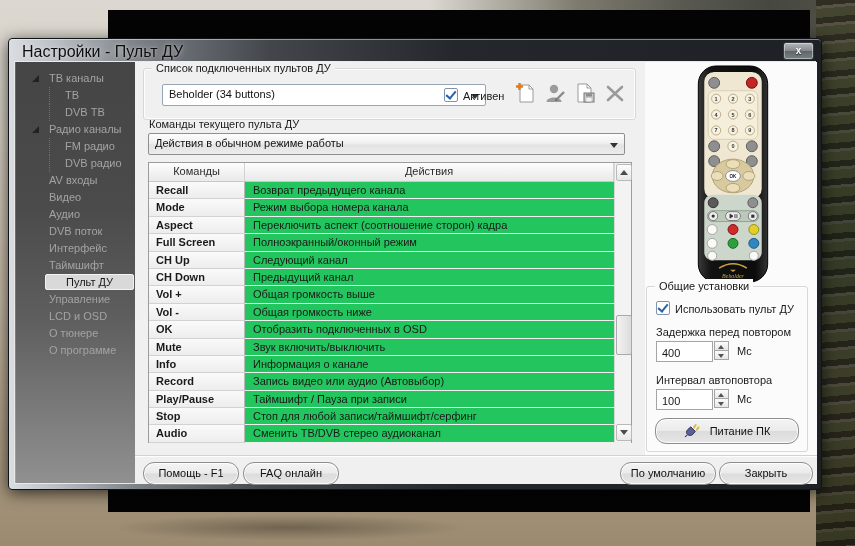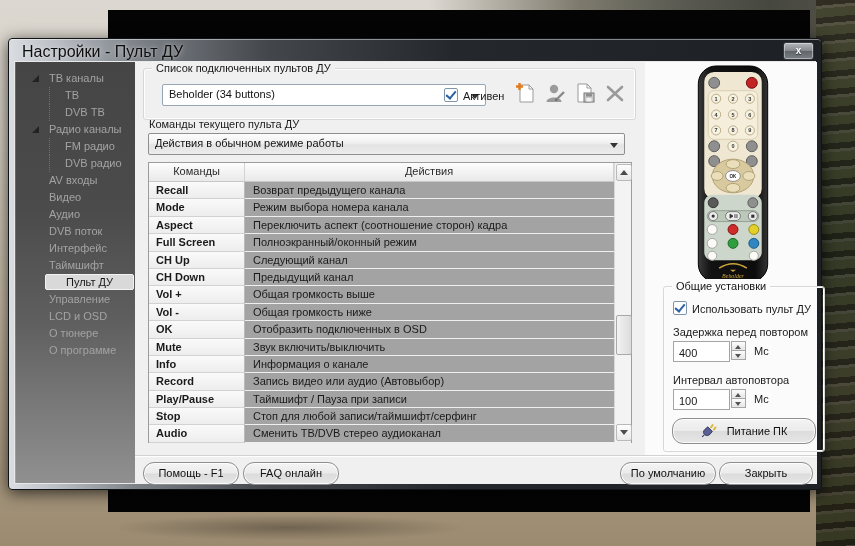--- a/index.html
+++ b/index.html
@@ -83,21 +83,21 @@
     border-bottom:1px solid #c8c8c8;}
   .th{box-sizing:border-box;text-align:center;line-height:17px;color:#2b2b2b;
      border-right:1px solid #d2d2d2;}
   .th.c1{width:96px;}
   .th.c2{flex:1;}
   .tbody{position:relative;}
   .trow{display:flex;height:17.4px;}
   .td-btn{width:96px;box-sizing:border-box;padding-left:7px;font-weight:bold;line-height:17px;
     background:linear-gradient(180deg,#fafafa,#ededed);
     border-right:1px solid #b9b9b9;border-bottom:1px solid #d2d2d2;white-space:nowrap;overflow:hidden;}
-  .td-act{flex:1;box-sizing:border-box;padding-left:8px;line-height:17px;background:#a3a3a3;
+  .td-act{flex:1;box-sizing:border-box;padding-left:8px;line-height:17px;background:#22c55e;
     border-bottom:1px solid #efefef;white-space:nowrap;overflow:hidden;}
 
   .vscroll{position:absolute;top:0;right:0;width:17px;bottom:0;background:#f3f3f3;
     border-left:1px solid #d8d8d8;box-sizing:border-box;}
   .sbtn{position:absolute;left:1px;width:14px;height:15px;border:1px solid #b9b9b9;border-radius:2px;
     background:linear-gradient(180deg,#fdfdfd,#e8e8e8);}
   .sbtn.up{top:1px;} .sbtn.down{bottom:1px;}
   .sbtn i{position:absolute;left:3px;width:0;height:0;border-left:4px solid transparent;border-right:4px solid transparent;}
   .sbtn.up i{top:5px;border-bottom:5px solid #4c4c4c;}
   .sbtn.down i{top:5px;border-top:5px solid #4c4c4c;}
@@ -371,21 +371,21 @@
             <circle cx="44" cy="181" r="5" fill="#2f9e3f" stroke="#14691f"></circle>
             <circle cx="65" cy="181" r="5" fill="#2f86c0" stroke="#135a88"></circle>
             <circle cx="23" cy="193.5" r="4.6" fill="#fbfaf6" stroke="#a5a5a5"></circle>
             <circle cx="65" cy="193.5" r="4.6" fill="#fbfaf6" stroke="#a5a5a5"></circle>
             <path d="M30 206q14-9 28 0" fill="none" stroke="#c9a33c" stroke-width="1.6"></path>
             <path d="M41 207.5h6l-3 2.4z" fill="#c9a33c"></path>
             <text id="brandlabel" x="44" y="215.5" font-size="6" font-style="italic" fill="#c9a33c" text-anchor="middle" font-family="Liberation Serif,serif">Beholder</text>
           </svg>
         </div>
 
-        <div class="groupbox" style="left:18px;top:224px;width:160px;height:164px;">
+        <div class="groupbox" style="left:1px;top:224px;width:160px;height:164px;">
           <div class="group-label">Общие установки</div>
 
           <div class="checkrow" style="left:9px;top:14px;text-align:right;">
             <span class="checkbox"></span><span>Использовать пульт ДУ</span>
           </div>
 
           <div class="abs" style="left:9px;top:39px;">Задержка перед повтором</div>
           <div class="fieldrow" style="left:9px;top:54px;">
             <span class="spinfield">400</span><span class="spinbtns">
               <span class="spin t">

